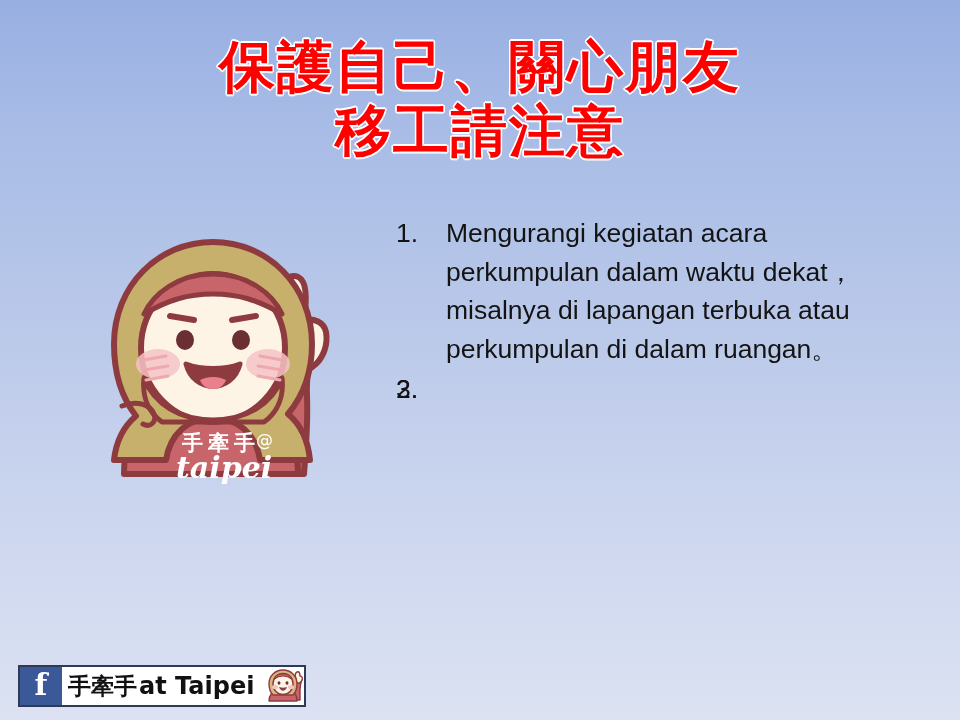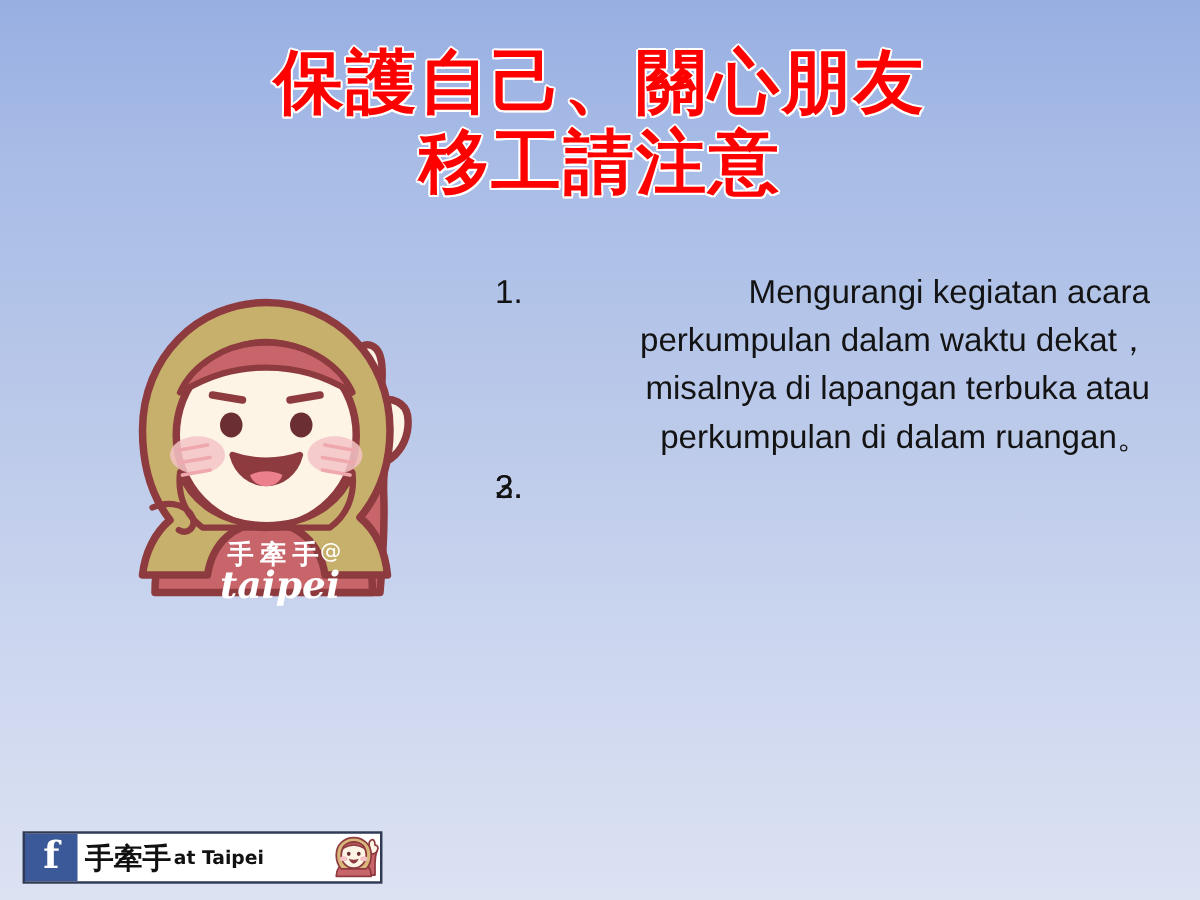--- a/index.html
+++ b/index.html
@@ -72,21 +72,21 @@
     padding-left: 54px;
     margin: 0 0 1px 0;
   }
   .item-num {
     position: absolute;
     left: 4px;
     top: 0;
     width: 40px;
     text-align: left;
   }
-  .item-text { display: block; text-align: right; }
+  .item-text { display: block; }
 
   
   #mascot {
     position: absolute;
     left: 58px;
     top: 228px;
     width: 310px;
     height: 302px;
   }
   #mascot svg { display: block; width: 100%; height: 100%; }
@@ -129,21 +129,21 @@
     align-items: center;
     padding-left: 6px;
     color: #111111;
     font-family: "DejaVu Sans", "Liberation Sans", sans-serif;
     font-size: 21px;
     font-weight: 700;
     letter-spacing: 0px;
     white-space: nowrap;
   }
   #fb-text .cjk { font-size: 23px; }
-  #fb-text .latin { font-size: 15px; padding-left: 2px; }
+  #fb-text .latin { font-size: 24px; padding-left: 2px; }
   #fb-mini-mascot {
     flex: 0 0 40px;
     width: 40px;
     position: relative;
   }
   #fb-mini-mascot svg { display: block; width: 40px; height: 38px; margin-top: 1px; }
 </style>
 </head>
 <body>
 

